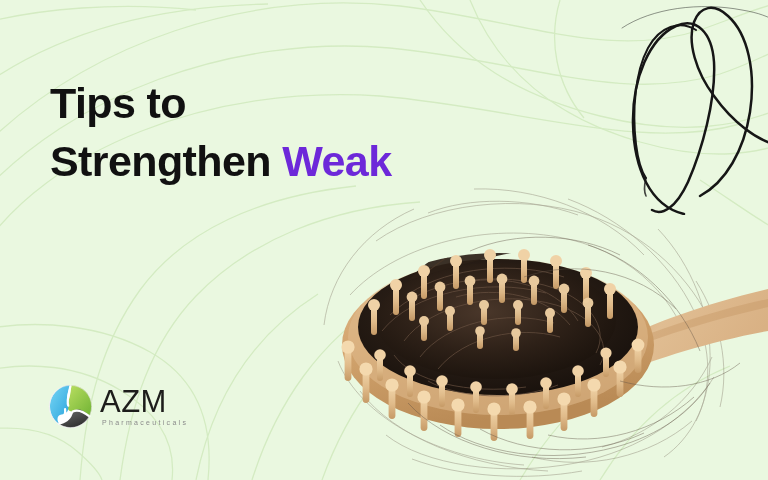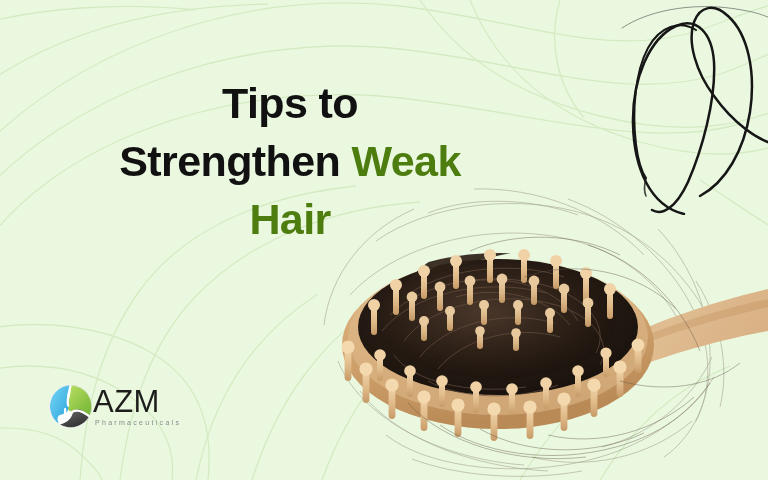--- a/index.html
+++ b/index.html
@@ -33,28 +33,29 @@
     position:absolute;
     left:50px; top:74px;
     width:480px;
     font-size:43px;
     font-weight:bold;
     line-height:58px;
     letter-spacing:-0.6px;
     color:#111111;
     z-index:6;
   }
-  .headline .g { color:#4d7c0f; }
-  .headline .ln { display:block; white-space:nowrap;text-align:center; }
+  .headline .g { color:#6d28d9; }
+  .headline .ln { display:block; white-space:nowrap; }
   
   .logo {
     position:absolute;
     left:48px; top:384px;
     display:flex;
     align-items:center;
+    gap:7px;
     z-index:7;
   }
   .logo-mark { width:45px; height:45px; display:block; flex:0 0 auto; }
   .logo-text { display:flex; flex-direction:column; line-height:1; }
   .logo-word {
     font-size:31px;
     font-weight:normal;
     letter-spacing:0.5px;
     color:#1d1d1b;
     line-height:30px;
@@ -396,23 +397,20 @@
     </g>
   </svg>
 
   <h1 class="headline">
     <span class="ln">
       <span>Tips to</span>
     </span>
     <span class="ln">
       <span>Strengthen </span><span class="g">Weak</span>
     </span>
-    <span class="ln g">
-      <span>Hair</span>
-    </span>
   </h1>
 
   <div class="logo">
     <svg class="logo-mark" viewBox="0 0 100 100" aria-hidden="true">
       <defs>
         <linearGradient id="lgBlue" x1="0" y1="0.2" x2="0.8" y2="1">
           <stop offset="0%" stop-color="#6fd0f2"></stop>
           <stop offset="100%" stop-color="#2ea6dd"></stop>
         </linearGradient>
         <linearGradient id="lgGreen" x1="0.2" y1="0" x2="1" y2="0.9">

